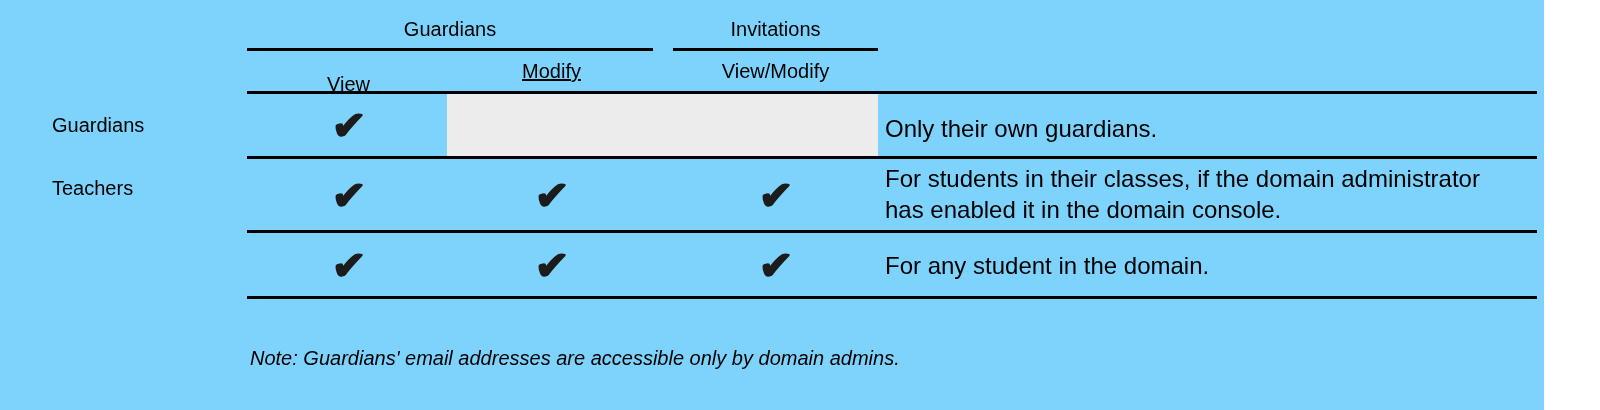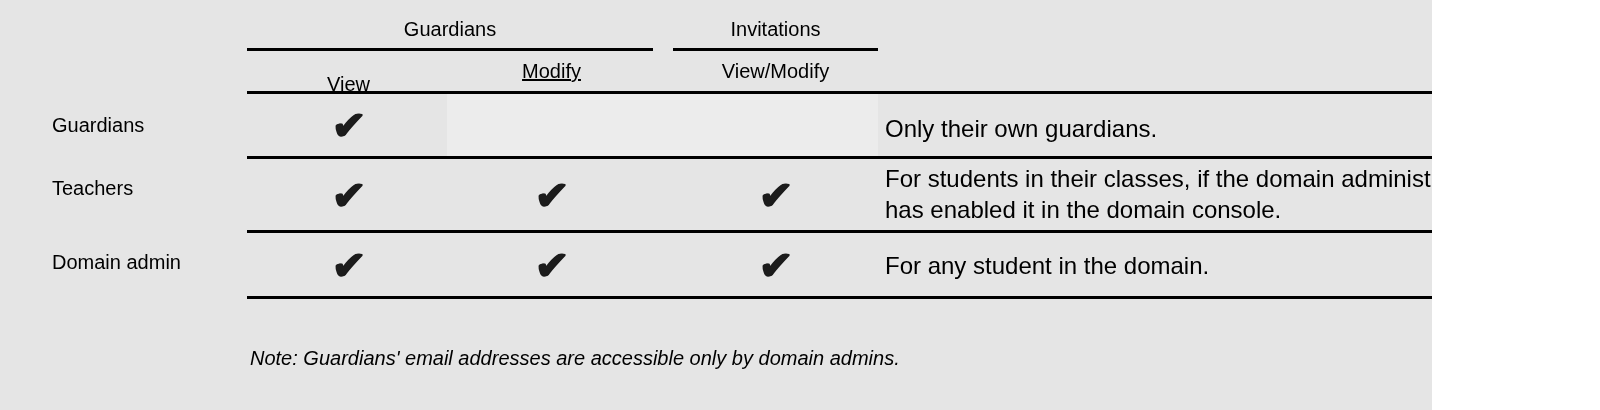--- a/index.html
+++ b/index.html
@@ -1,19 +1,19 @@
 <!DOCTYPE html>
 <html><head>
 <meta charset="utf-8">
 <style>
   html,body{margin:0;padding:0;background:#ffffff;}
   .canvas{
     position:relative;
-    width:1432px;height:410px;
-    background:#e5e5e5;
+    width:1544px;height:410px;
+    background:#7dd3fc;
     font-family:"Liberation Sans","DejaVu Sans",sans-serif;
     color:#000;
     overflow:hidden;
   }
   .txt{position:absolute;font-size:20px;line-height:24px;white-space:nowrap;}
   .ctr{text-align:center;}
   .rule{position:absolute;height:3px;background:#000;}
   .graycell{position:absolute;background:#ececec;}
   .checkcell{
     position:absolute;display:flex;align-items:center;justify-content:center;
@@ -57,21 +57,20 @@
     <span class="check">✔</span>
   </div>
   <div class="checkcell" style="left:450px;top:159px;width:203px;height:71px;">
     <span class="check">✔</span>
   </div>
   <div class="checkcell" style="left:673px;top:159px;width:205px;height:71px;">
     <span class="check">✔</span>
   </div>
   <div class="note" style="left:885px;top:163px;width:625px;">For students in their classes, if the domain administrator has enabled it in the domain console.</div>
 
-  <div class="txt" style="left:52px;top:250px;">Domain admin</div>
   <div class="checkcell" style="left:247px;top:233px;width:203px;height:63px;">
     <span class="check">✔</span>
   </div>
   <div class="checkcell" style="left:450px;top:233px;width:203px;height:63px;">
     <span class="check">✔</span>
   </div>
   <div class="checkcell" style="left:673px;top:233px;width:205px;height:63px;">
     <span class="check">✔</span>
   </div>
   <div class="note" style="left:885px;top:250px;width:640px;">For any student in the domain.</div>

